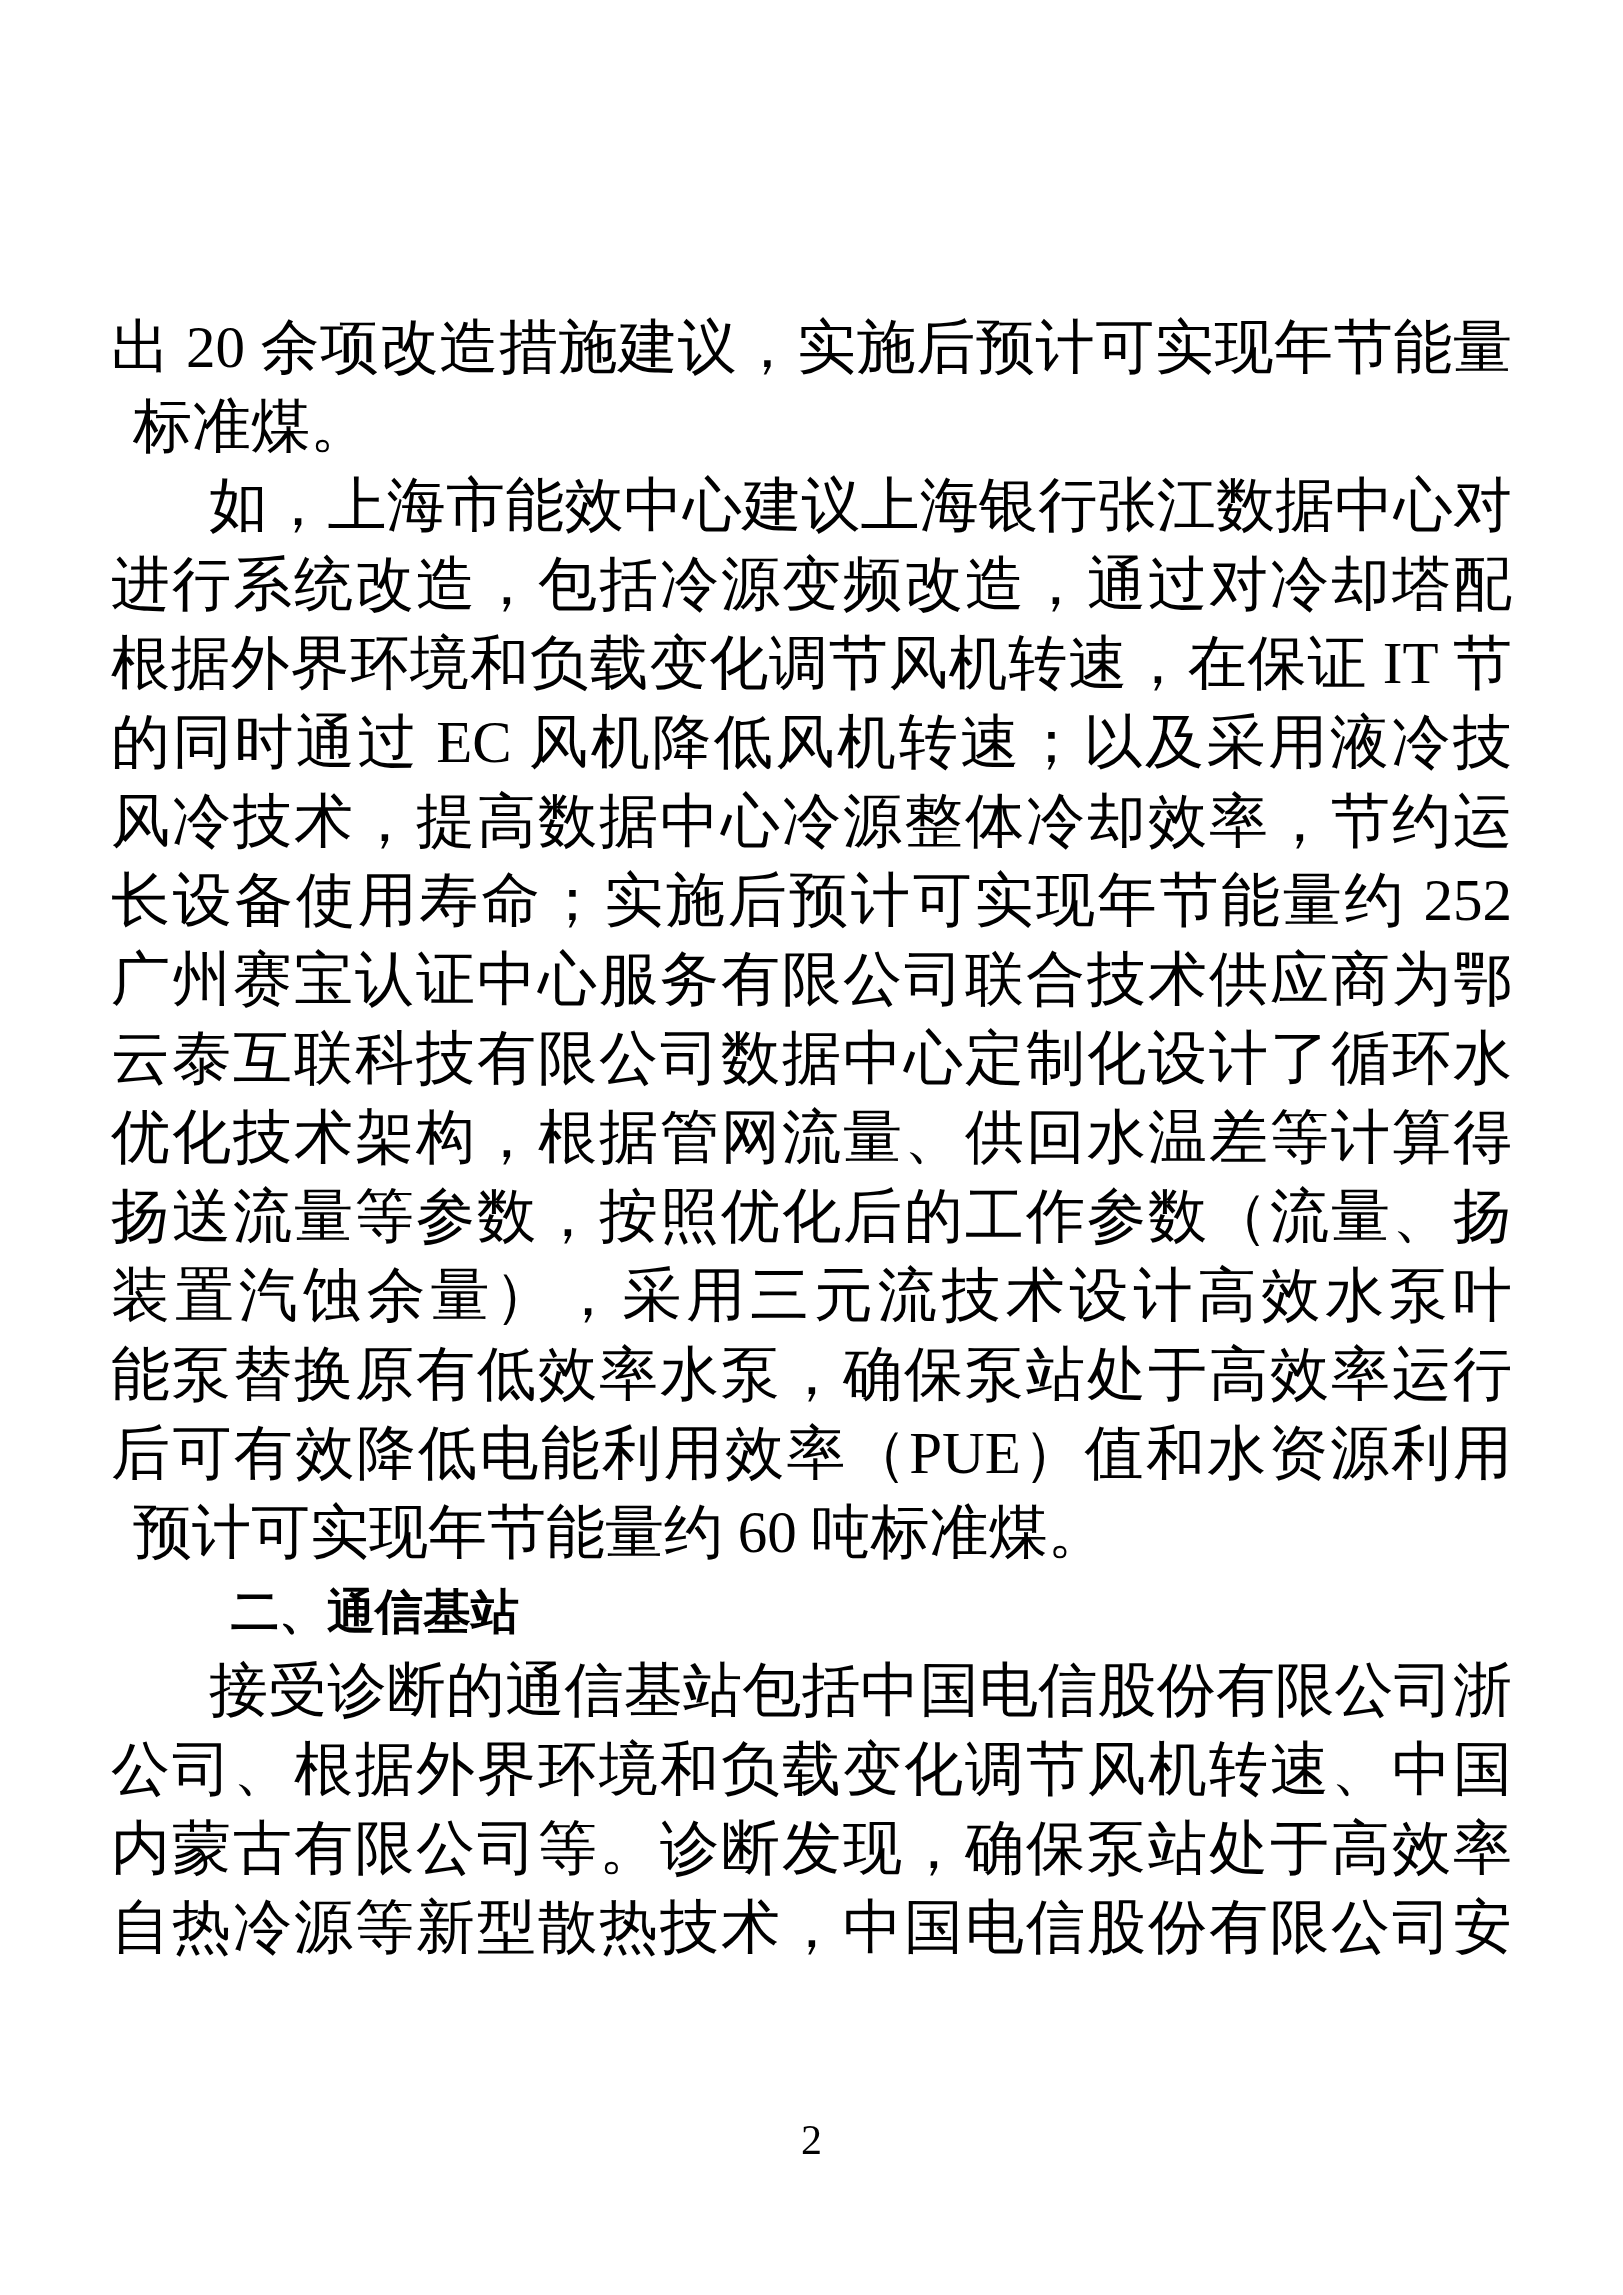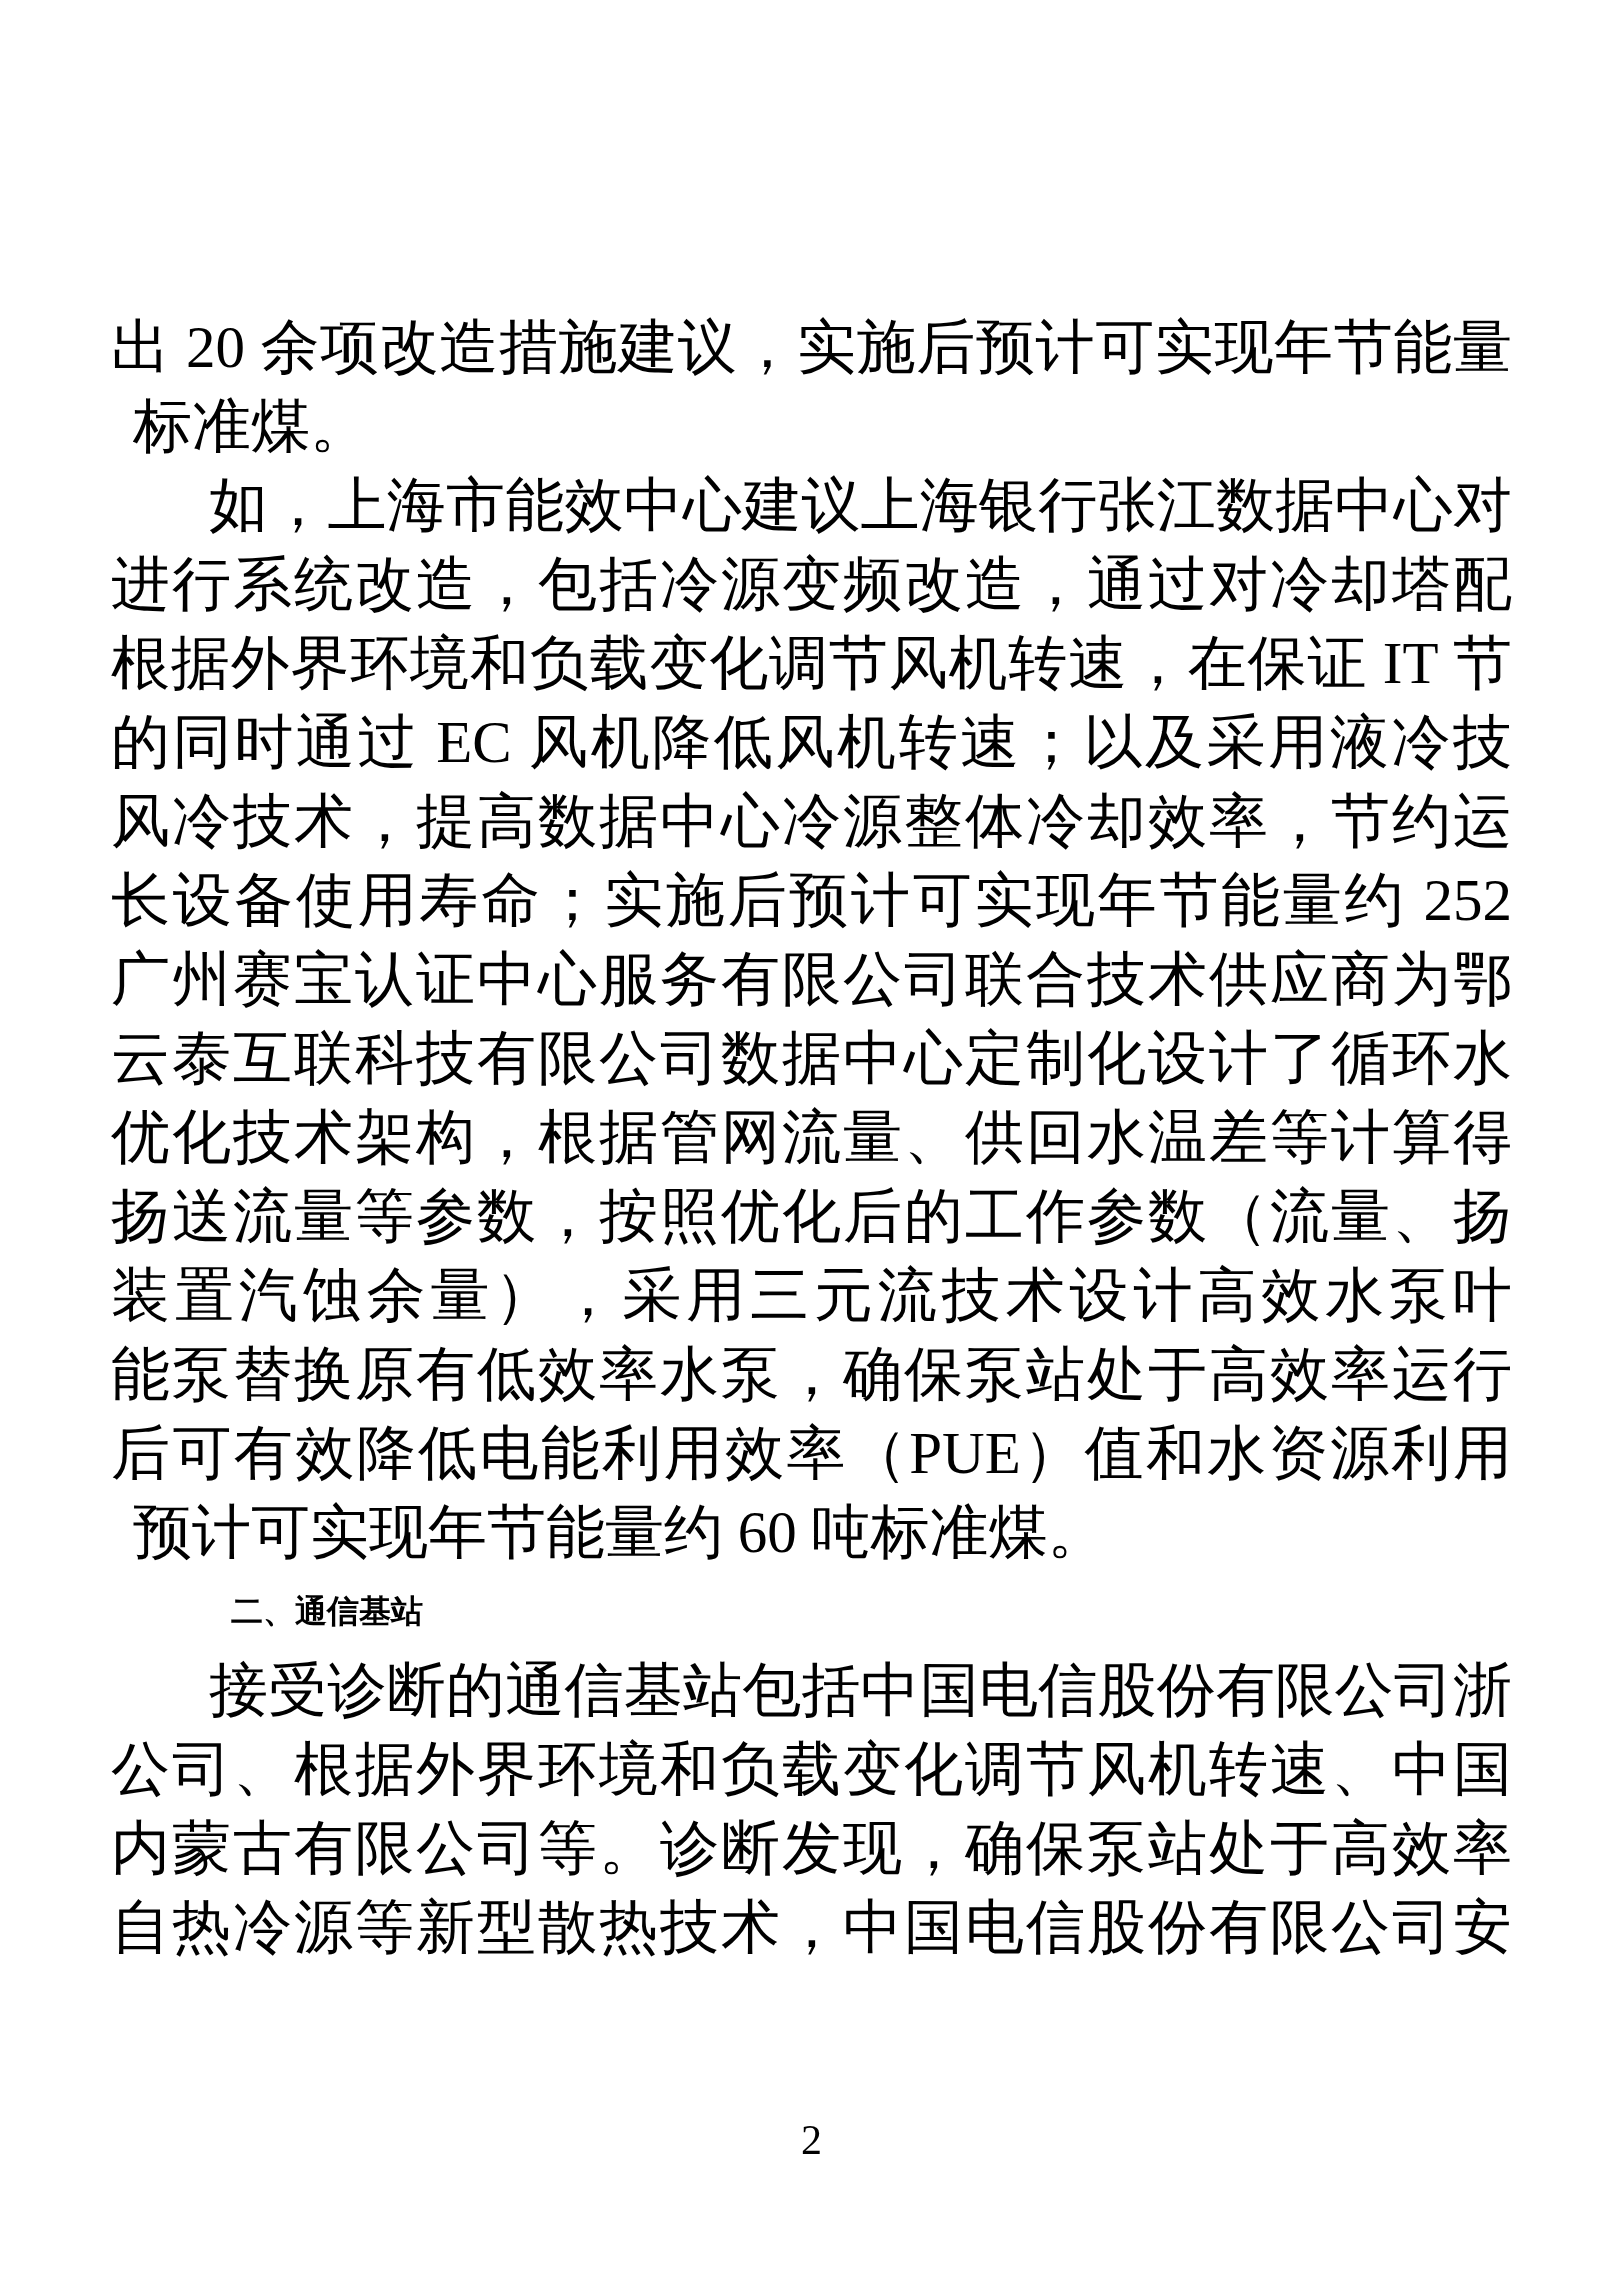--- a/index.html
+++ b/index.html
@@ -42,21 +42,21 @@
     text-align: left;
     text-align-last: left;
     margin-left: 22px;
   }
   .line.indent {
     text-indent: 98px;
   }
   .line.heading {
     font-family: "Liberation Sans", "DejaVu Sans", sans-serif;
     font-weight: 700;
-    font-size: 32px;
+    font-size: 48px;
     text-align: left;
     text-align-last: left;
   }
   .page-number {
     position: absolute;
     left: 0;
     top: 2111px;
     width: 1623px;
     text-align: center;
     font-size: 42px;

